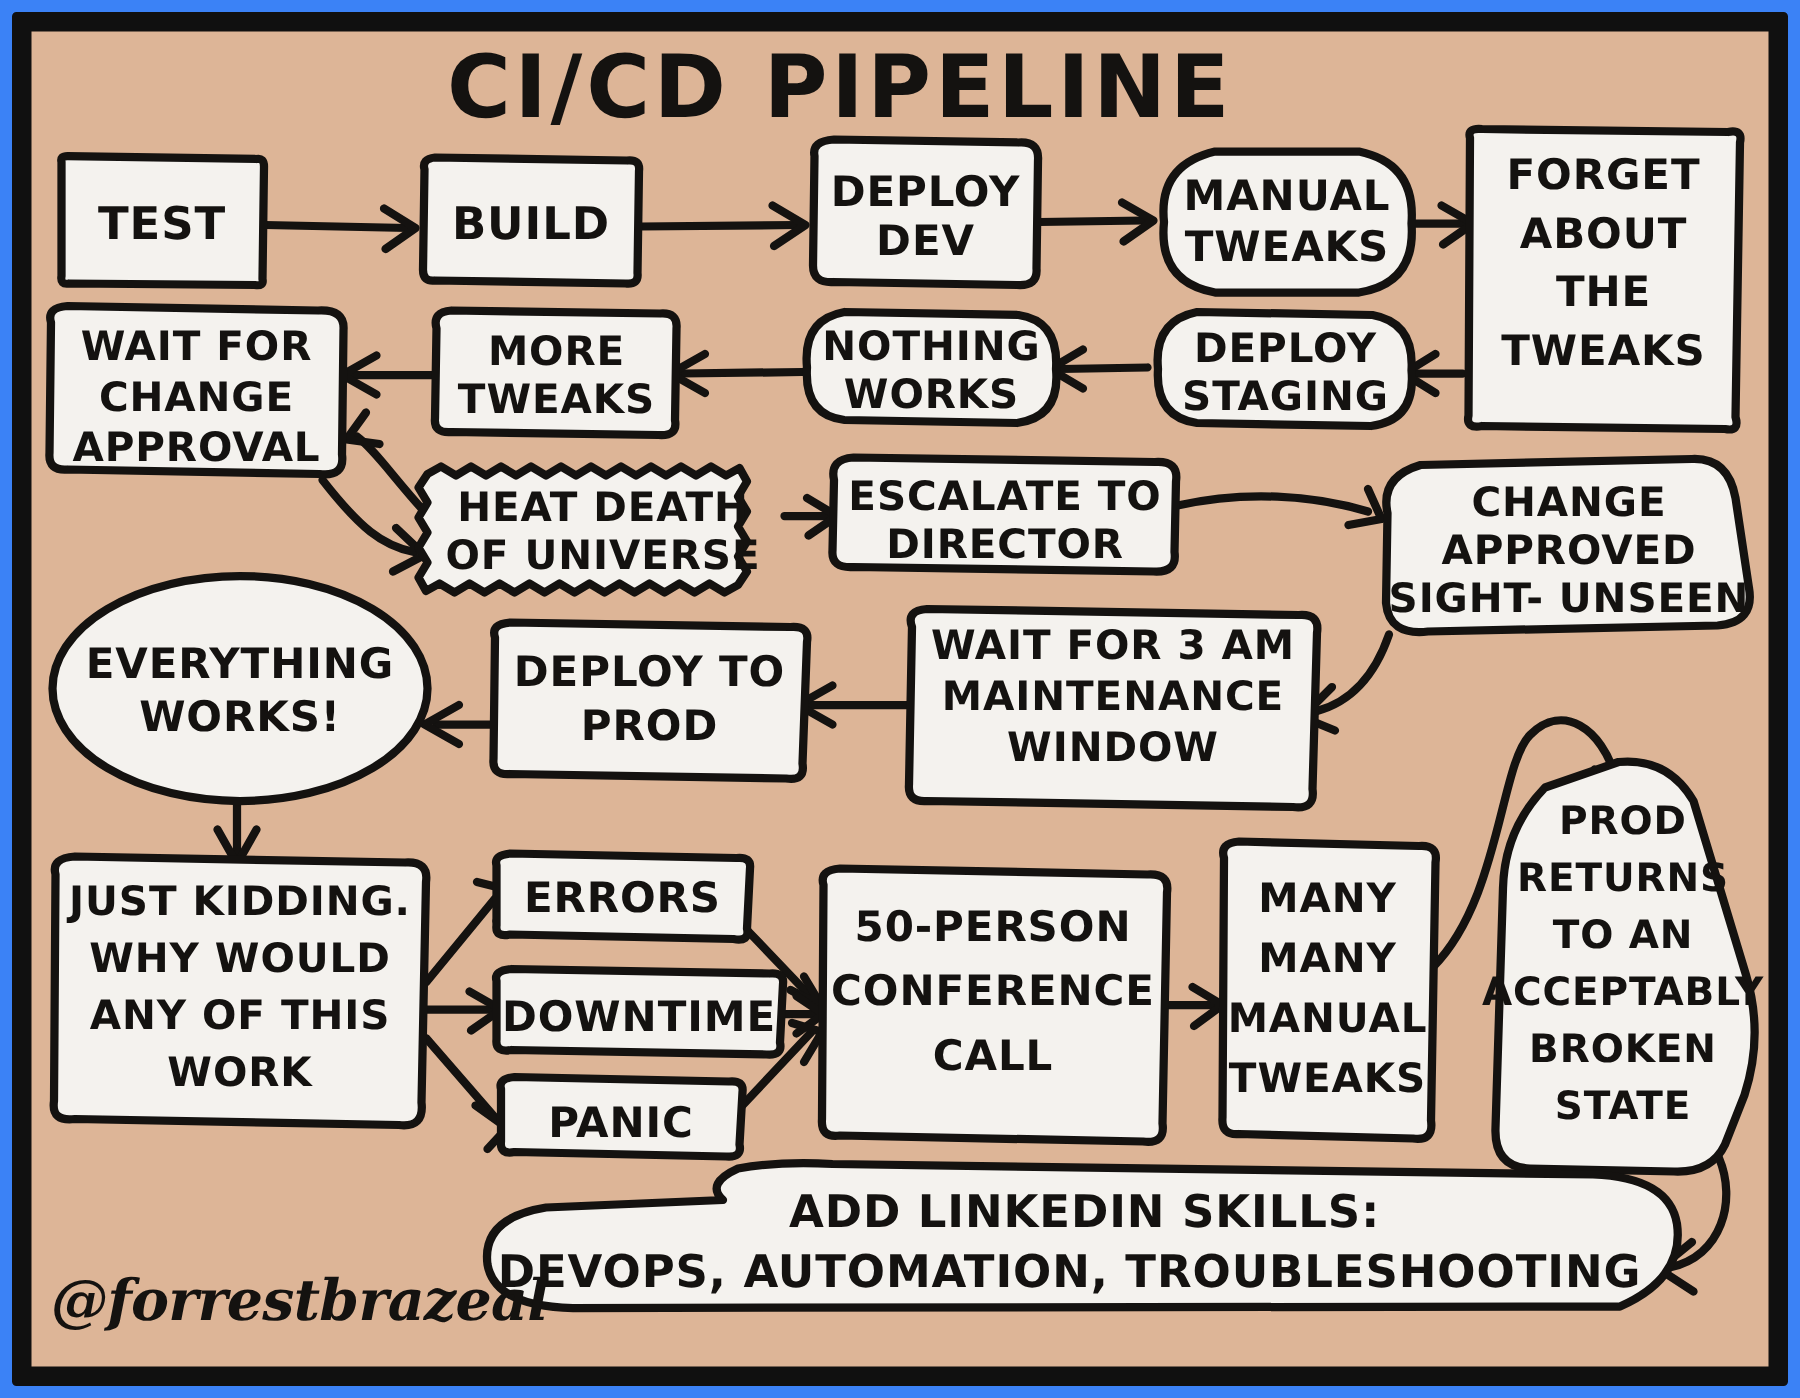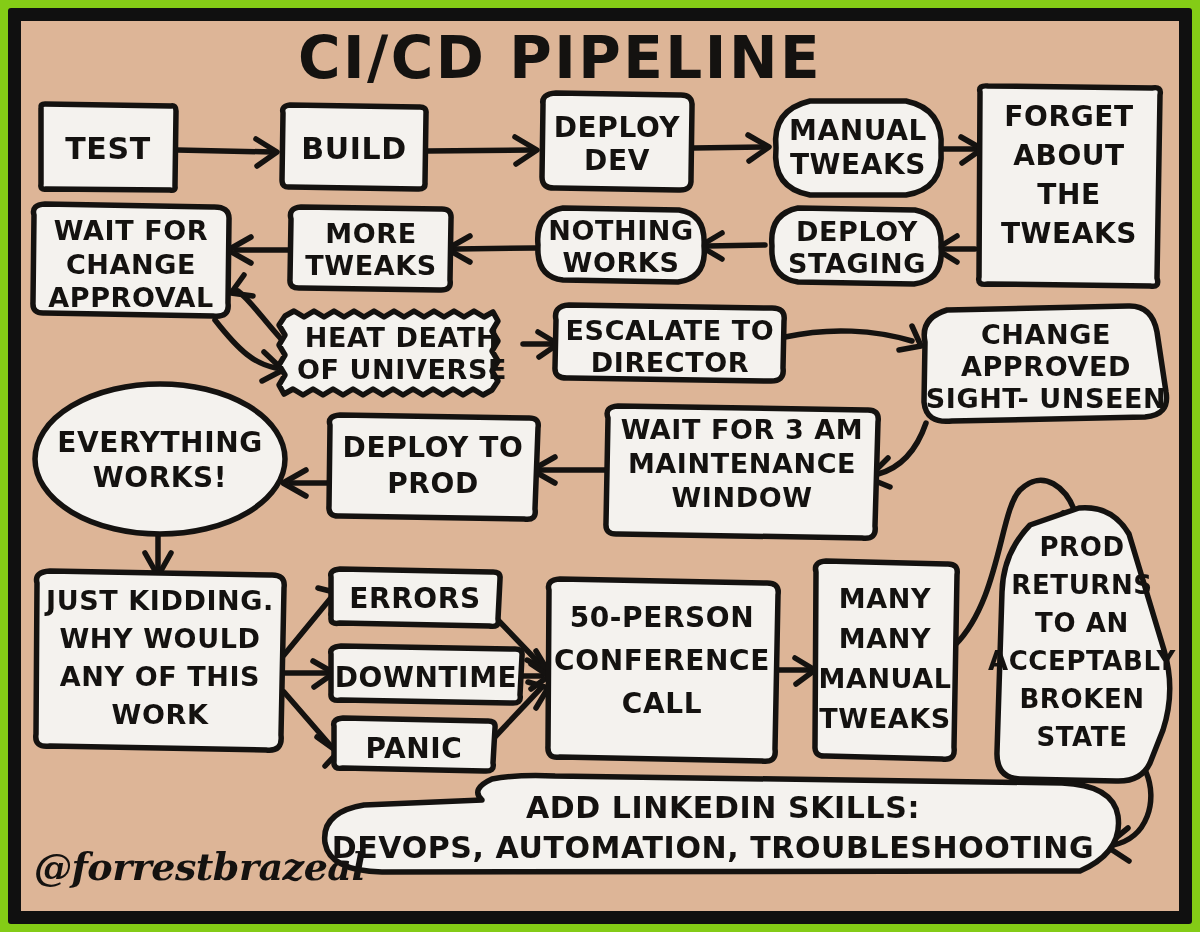--- a/index.html
+++ b/index.html
@@ -2,21 +2,21 @@
 <html><head>
 <meta charset="utf-8">
 <title>CI/CD Pipeline Comic</title>
 <style>
   html,body{margin:0;padding:0;background:#ffffff;}
   body{font-family:"DejaVu Sans",sans-serif;}
 
   #comic{
     position:relative;
     width:1200px;height:932px;
-    background:#84cc16;
+    background:#3b82f6;
     overflow:hidden;
   }
 
   
   #frame{
     position:absolute;
     left:8px;top:8px;
     width:1184px;height:916px;
     box-sizing:border-box;
     border:13px solid #101010;

